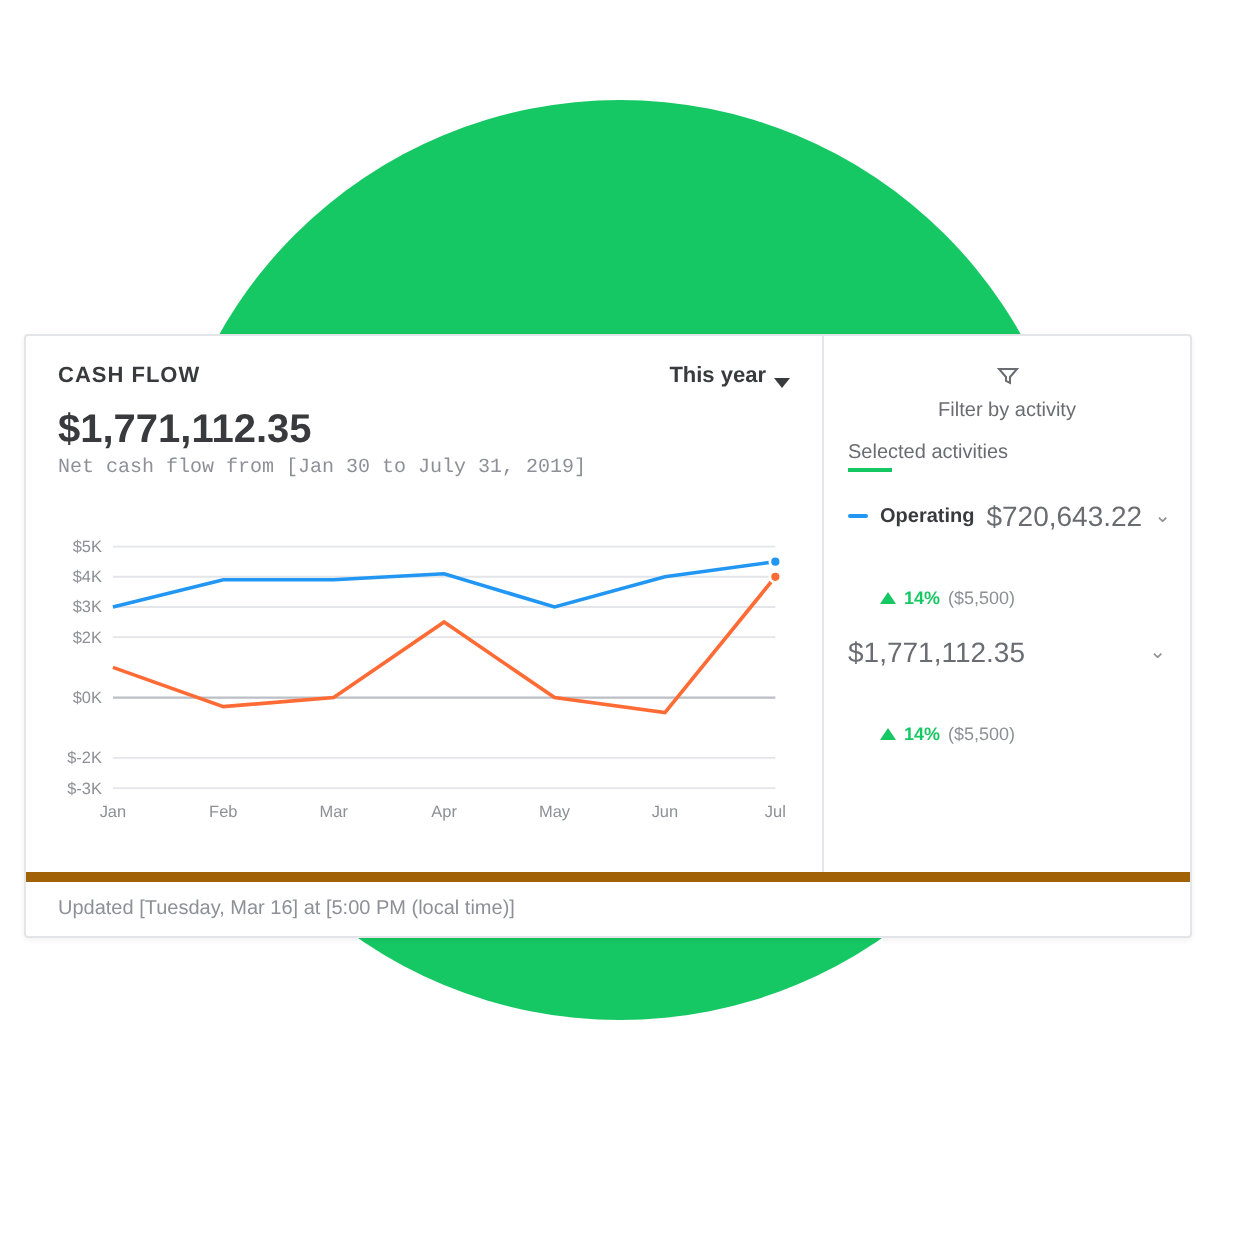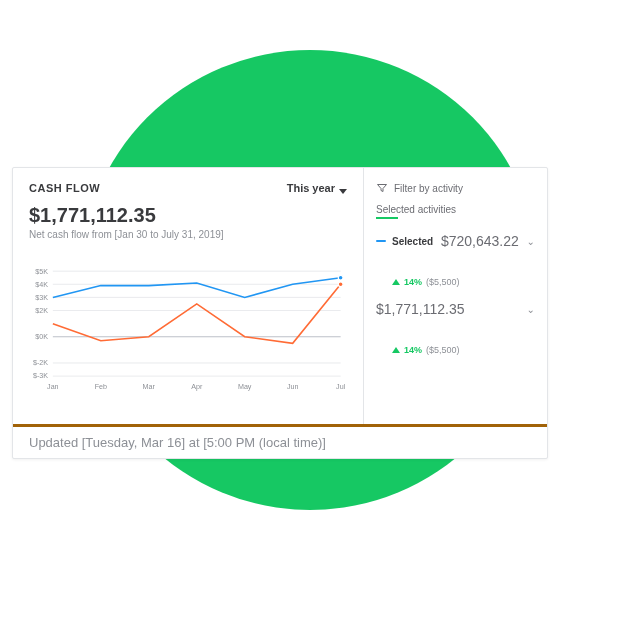--- a/index.html
+++ b/index.html
@@ -17,21 +17,21 @@
     height: 460px;
     border-radius: 50%;
     background: #16c863;
     top: 50px;
     left: 80px;
   }
   .card {
     position: absolute;
     top: 167px;
     left: 12px;
-    width: 536px;
+    width: 584px;
     background: #fff;
     border: 1px solid #e3e5e8;
     border-radius: 2px;
     box-shadow: 0 1px 3px rgba(0,0,0,0.06);
     display: flex;
     flex-direction: column;
   }
   .body {
     display: flex;
   }
@@ -68,38 +68,40 @@
   }
   .amount {
     font-size: 20px;
     font-weight: 700;
     color: #393a3d;
     margin-bottom: 2px;
   }
   .subtitle {
     font-size: 10px;
     color: #8d9096;
-    margin-bottom: 10px;
+    margin-bottom: 21px;
+    font-family: Liberation Mono, monospace;
   }
   .chart {
     width: 100%;
     height: 160px;
   }
   .side {
     width: 184px;
     border-left: 1px solid #e3e5e8;
     padding: 14px 12px 10px 12px;
   }
   .filter-row {
     display: flex;
     align-items: center;
     gap: 6px;
     font-size: 10px;
     color: #6b6c72;
     margin-bottom: 10px;
+    flex-direction: column;
   }
   .filter-icon svg { display: block; }
   .selected-head {
     font-size: 10px;
     color: #6b6c72;
     margin-bottom: 2px;
   }
   .underline {
     width: 22px;
     height: 2px;
@@ -155,23 +157,23 @@
   .pct {
     font-size: 9px;
     color: #16c863;
     font-weight: 600;
   }
   .delta {
     font-size: 9px;
     color: #8d9096;
   }
   .footer {
-    border-top: 3px solid #a16207;
+    border-top: 5px solid #a16207;
     padding: 8px 16px;
-    font-size: 13px;
+    font-size: 10px;
     color: #8d9096;
   }
   .axis-label { font-size: 9px; fill: #8d9096; }
 </style>
 </head>
 <body>
 
 <div class="green-circle"></div>
 
 <div class="card">
@@ -223,21 +225,21 @@
         </span>
         <span>Filter by activity</span>
       </div>
       <div class="selected-head">Selected activities</div>
       <div class="underline"></div>
       <div id="activities">
           <div class="activity">
       <div class="act-top">
         <div class="act-left">
           <div class="swatch" style="background:#2196f3"></div>
-          <div class="act-name">Selected</div>
+          <div class="act-name">Operating</div>
         </div>
         <div class="act-val">$720,643.22</div>
         <div class="chev">⌄</div>
       </div>
       <div class="act-bot">
         <div class="tri"></div>
         <div class="pct">14%</div>
         <div class="delta">($5,500)</div>
       </div>
           </div>

